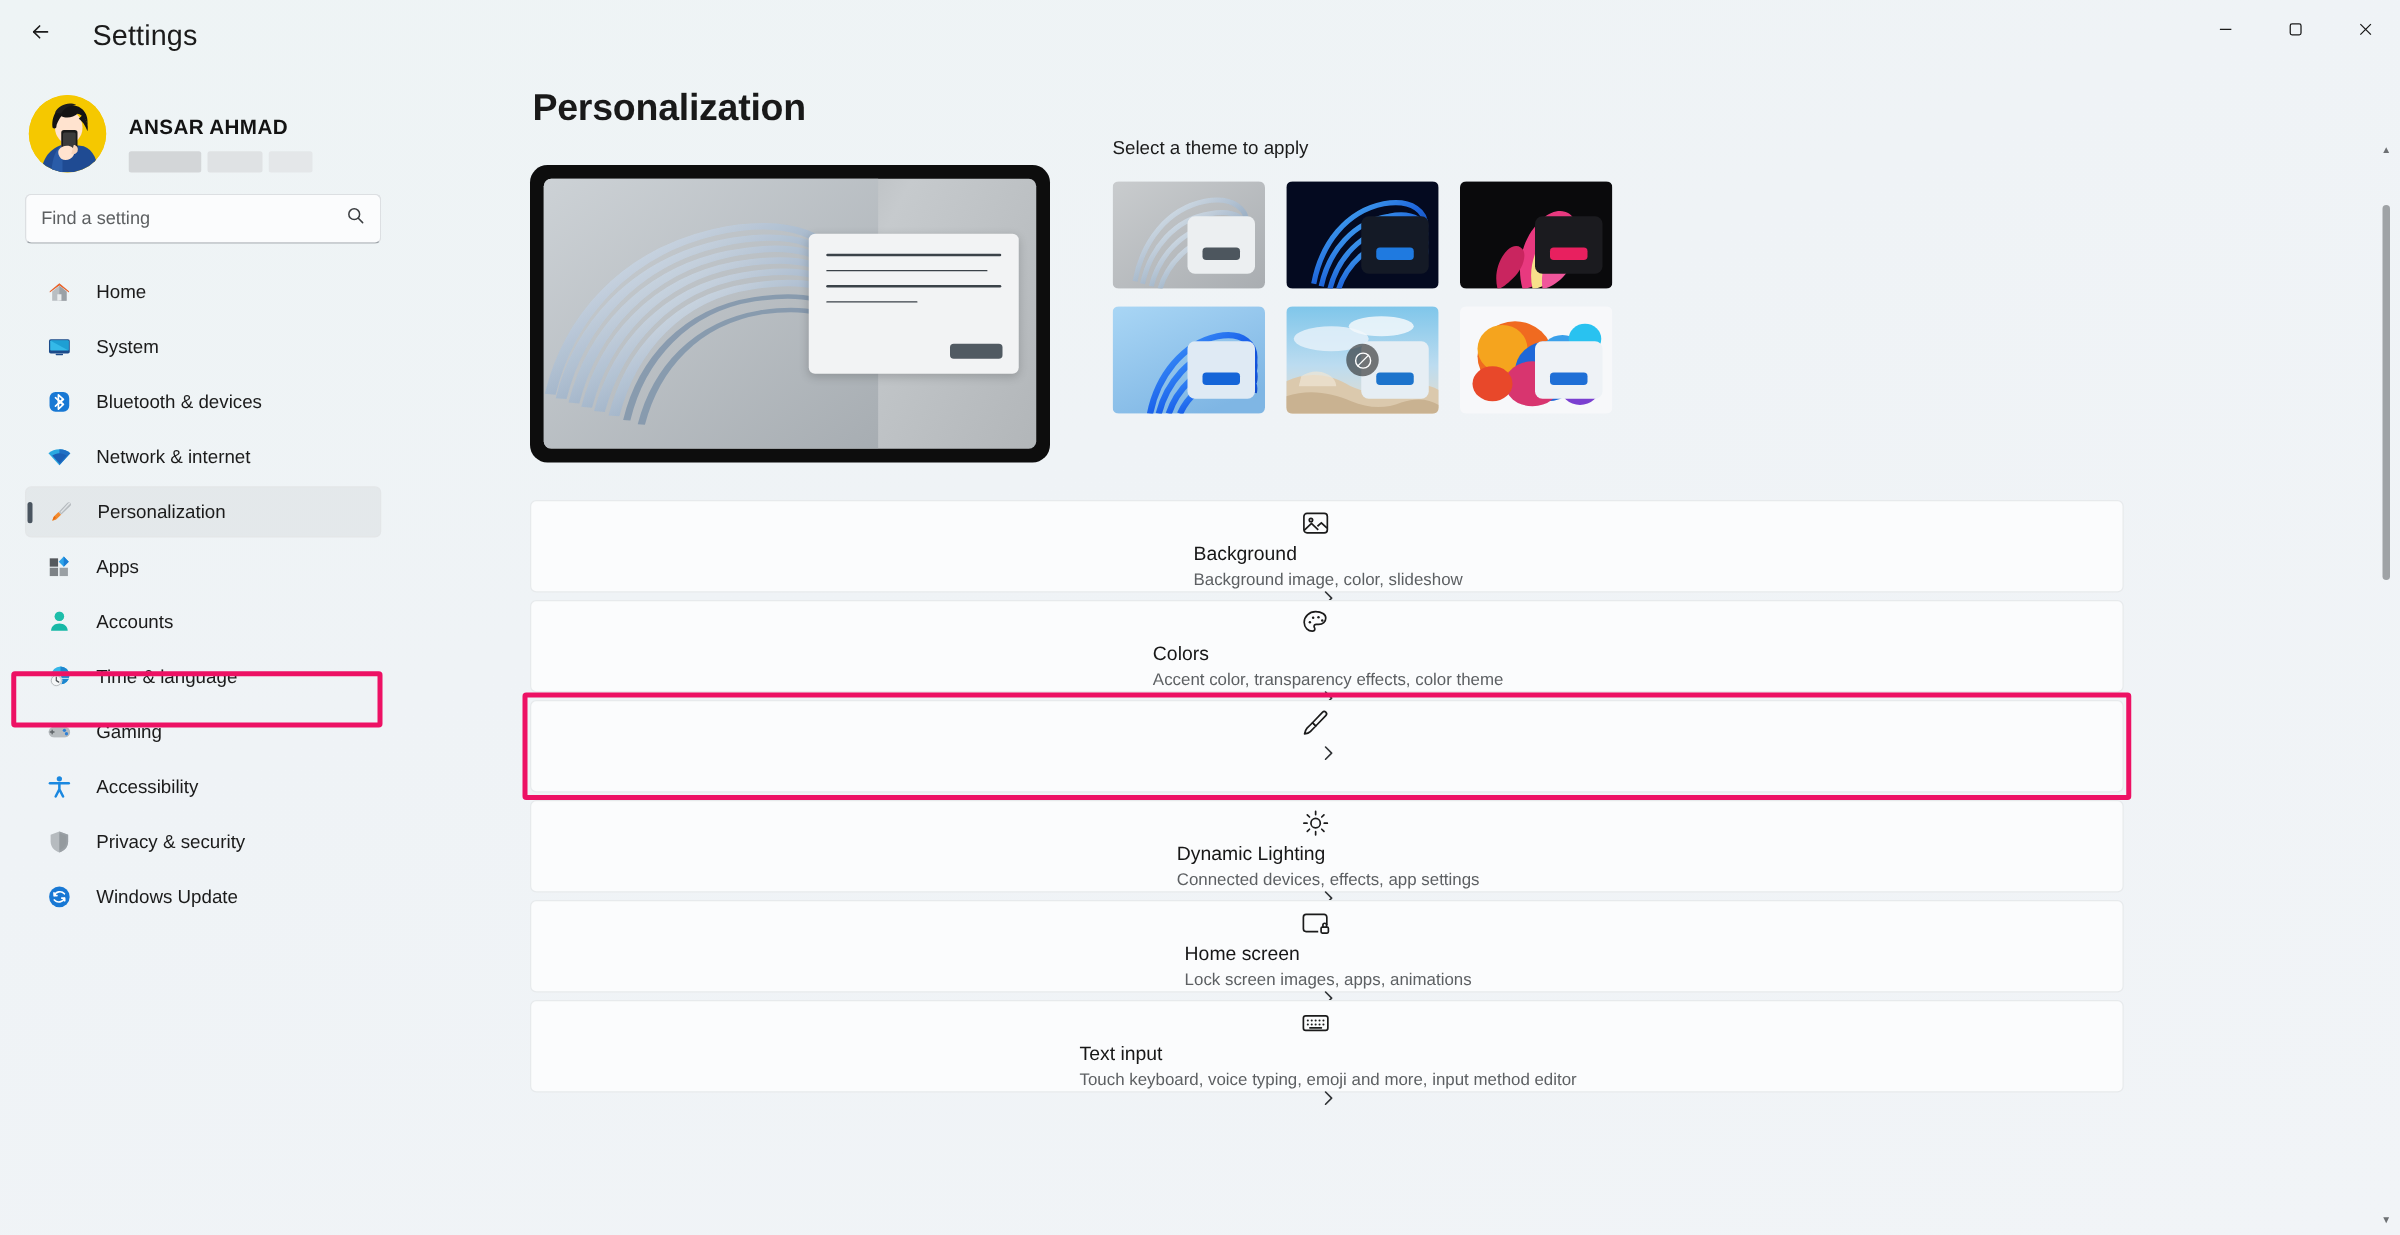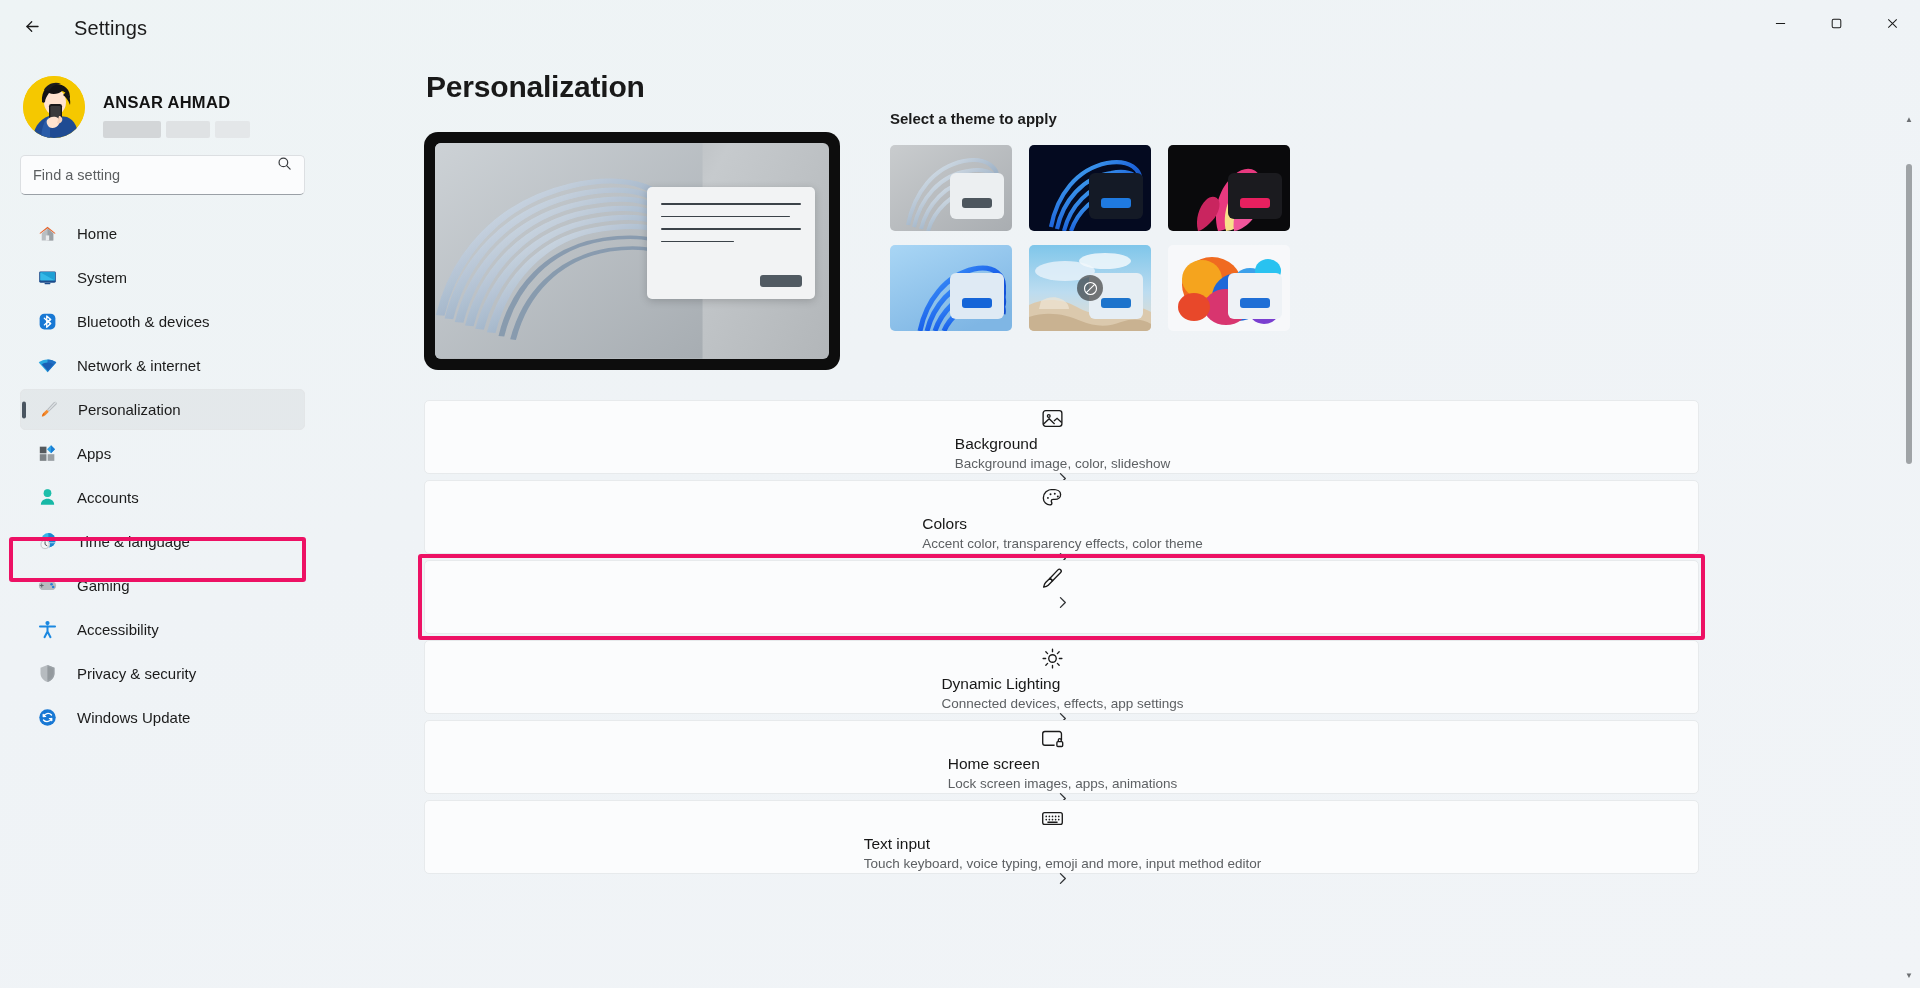--- a/index.html
+++ b/index.html
@@ -27,21 +27,21 @@
     z-index: 10;
   }
   .back-btn {
     width: 44px; height: 36px;
     margin-left: 10px;
     display: flex; align-items: center; justify-content: center;
     border-radius: 5px;
     cursor: pointer;
   }
   .app-title {
-    font-size: 20px;
+    font-size: 23px;
     color: #1b1b1b;
     margin-left: 20px;
     letter-spacing: 0.1px;
   }
   .wincontrols {
     margin-left: auto;
     display: flex;
     height: 56px;
   }
   .wc {
@@ -95,20 +95,21 @@
   .r3 { width: 35px; background: #e4e7e9; }
 
   .searchbox {
     margin-top: 17px;
     height: 40px;
     background: #fbfcfd;
     border: 1px solid #dcdfe2;
     border-bottom: 1.4px solid #9aa0a6;
     border-radius: 5px;
     display: flex;
+    align-items: center;
     padding: 0 12px;
     width: 285px;
     cursor: text;
   }
   .searchbox input {
     border: none; outline: none; background: transparent;
     flex: 1;
     font-size: 14.5px;
     color: #1b1b1b;
     font-family: inherit;
@@ -229,21 +230,21 @@
     border-radius: 3px;
   }
 
   
   .themes-col {
     margin-left: 50px;
     padding-top: 0;
   }
   .themes-head {
     font-size: 15px;
-    font-weight: bold;
+    font-weight: normal;
     color: #1b1b1b;
     margin-bottom: 18px;
     margin-top: -22px;
   }
   .themes-grid {
     display: grid;
     grid-template-columns: repeat(3, 122px);
     grid-template-rows: repeat(2, 86px);
     gap: 14px 17px;
   }

